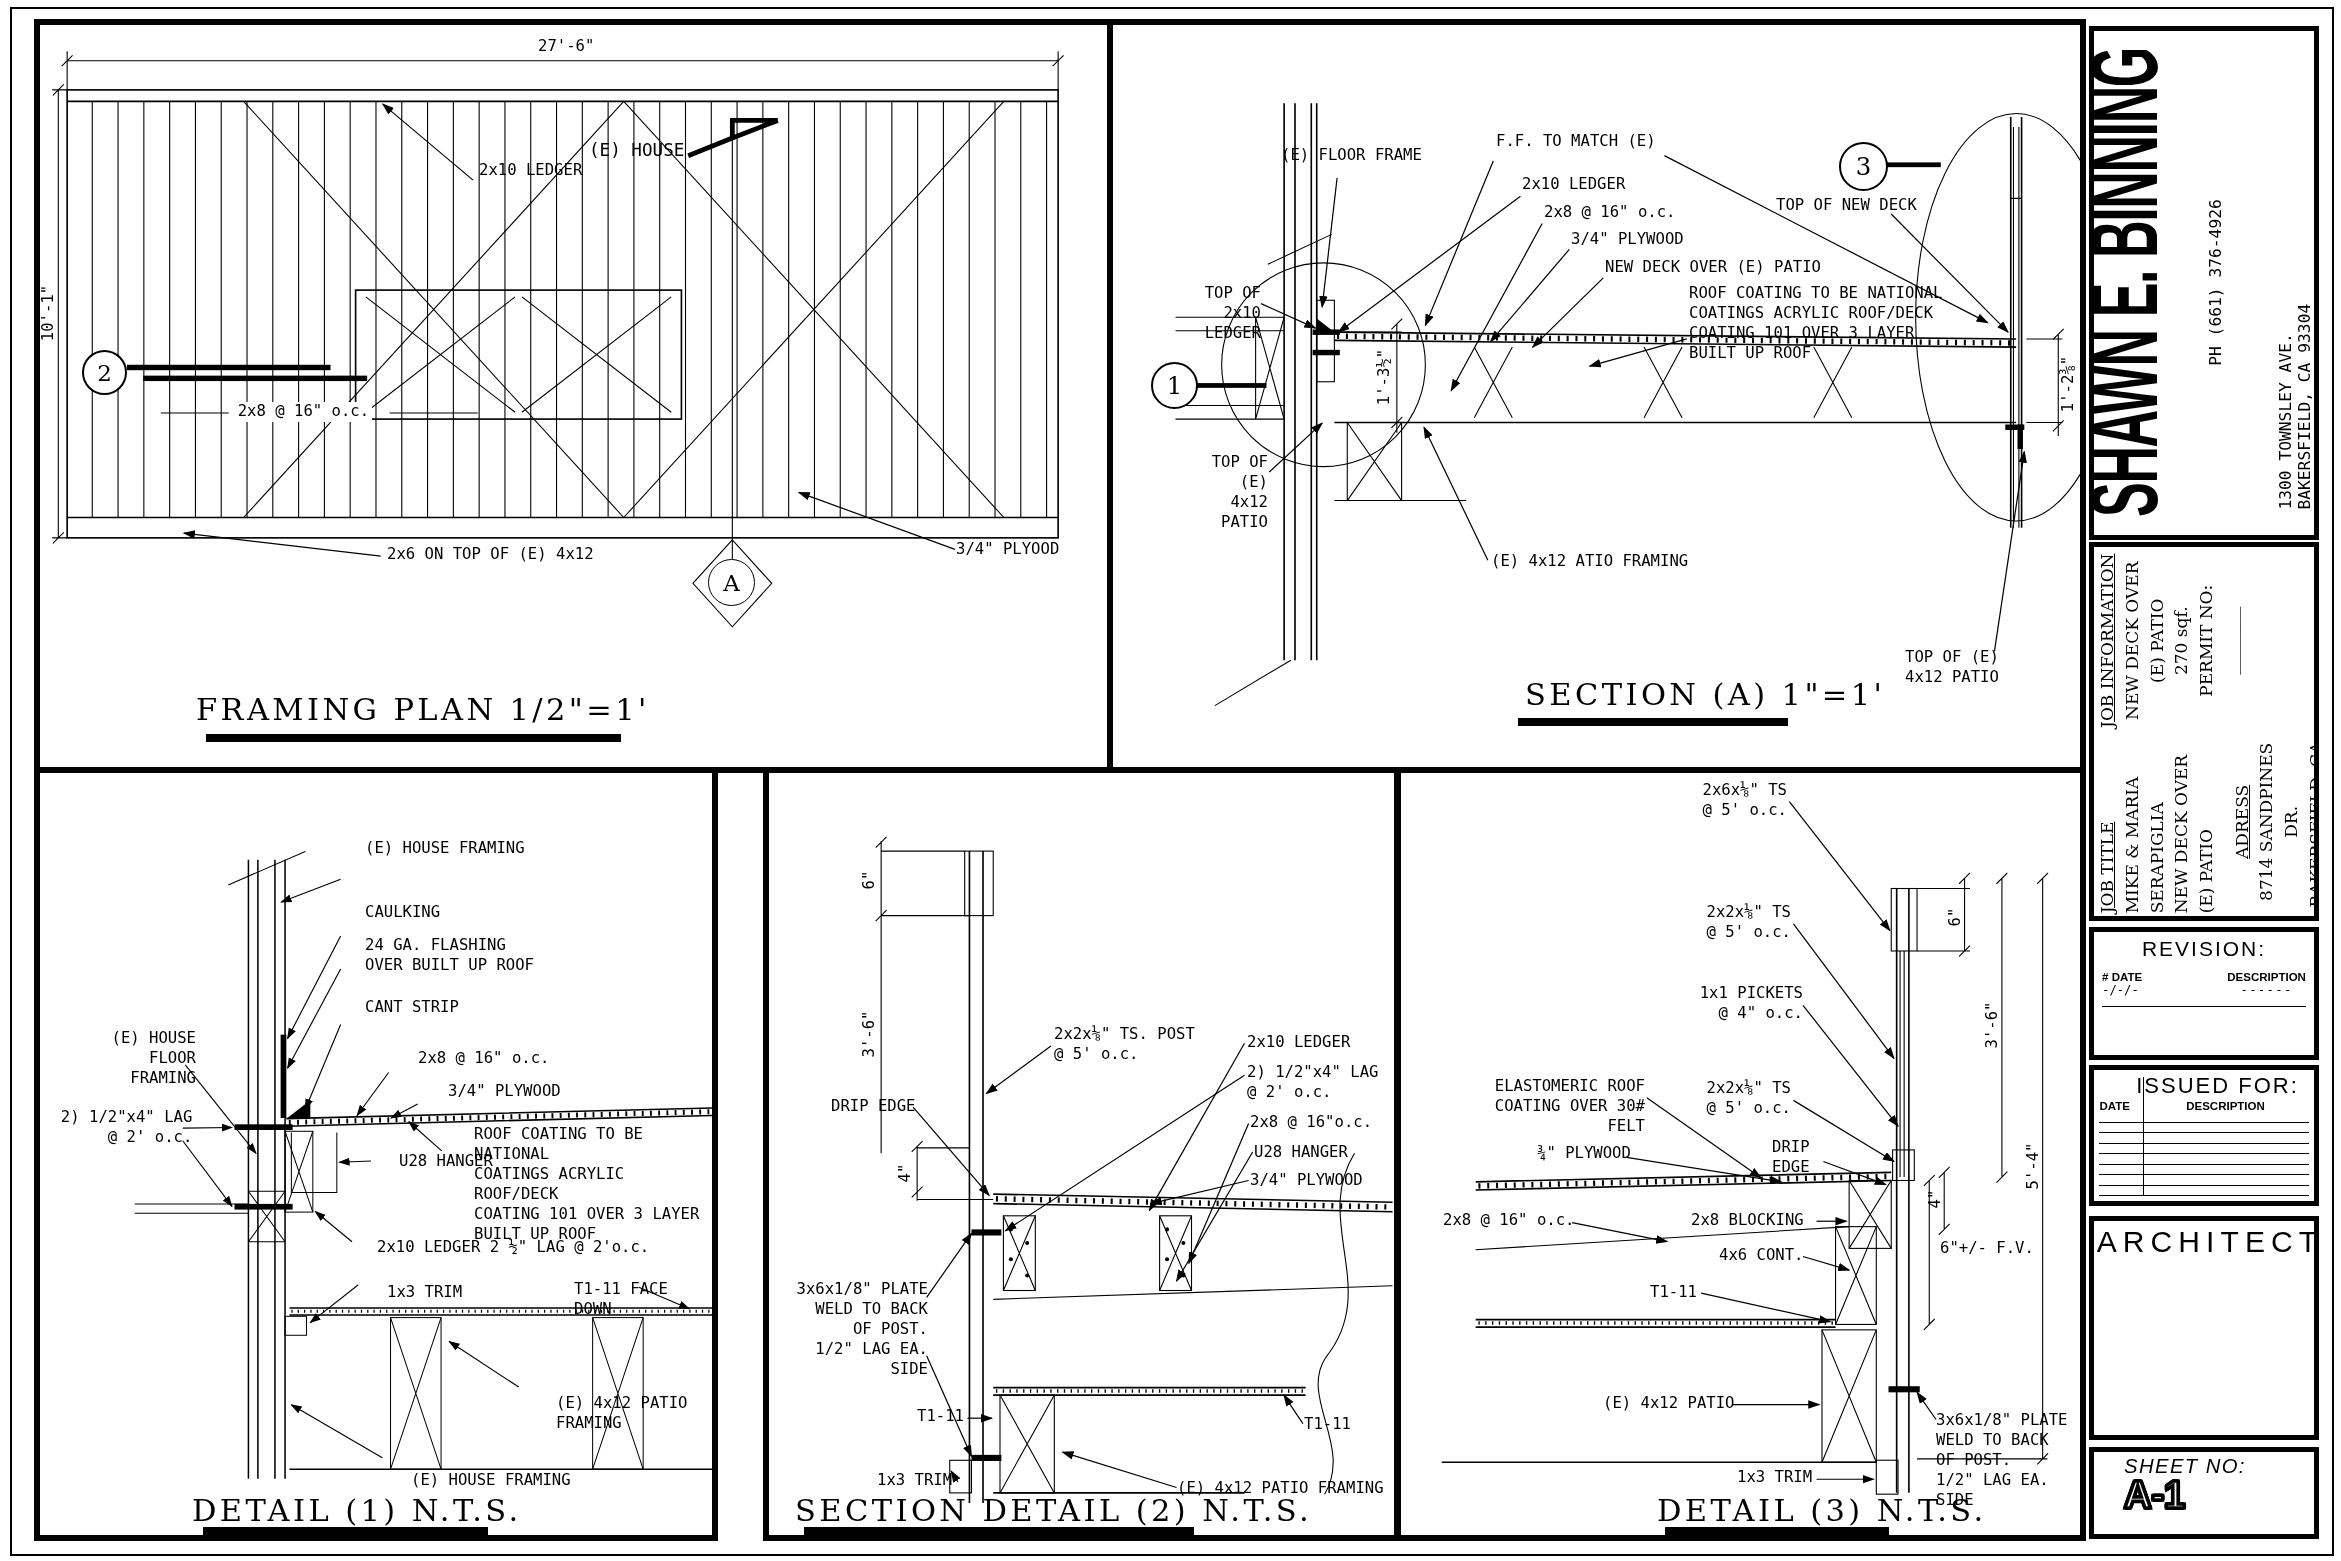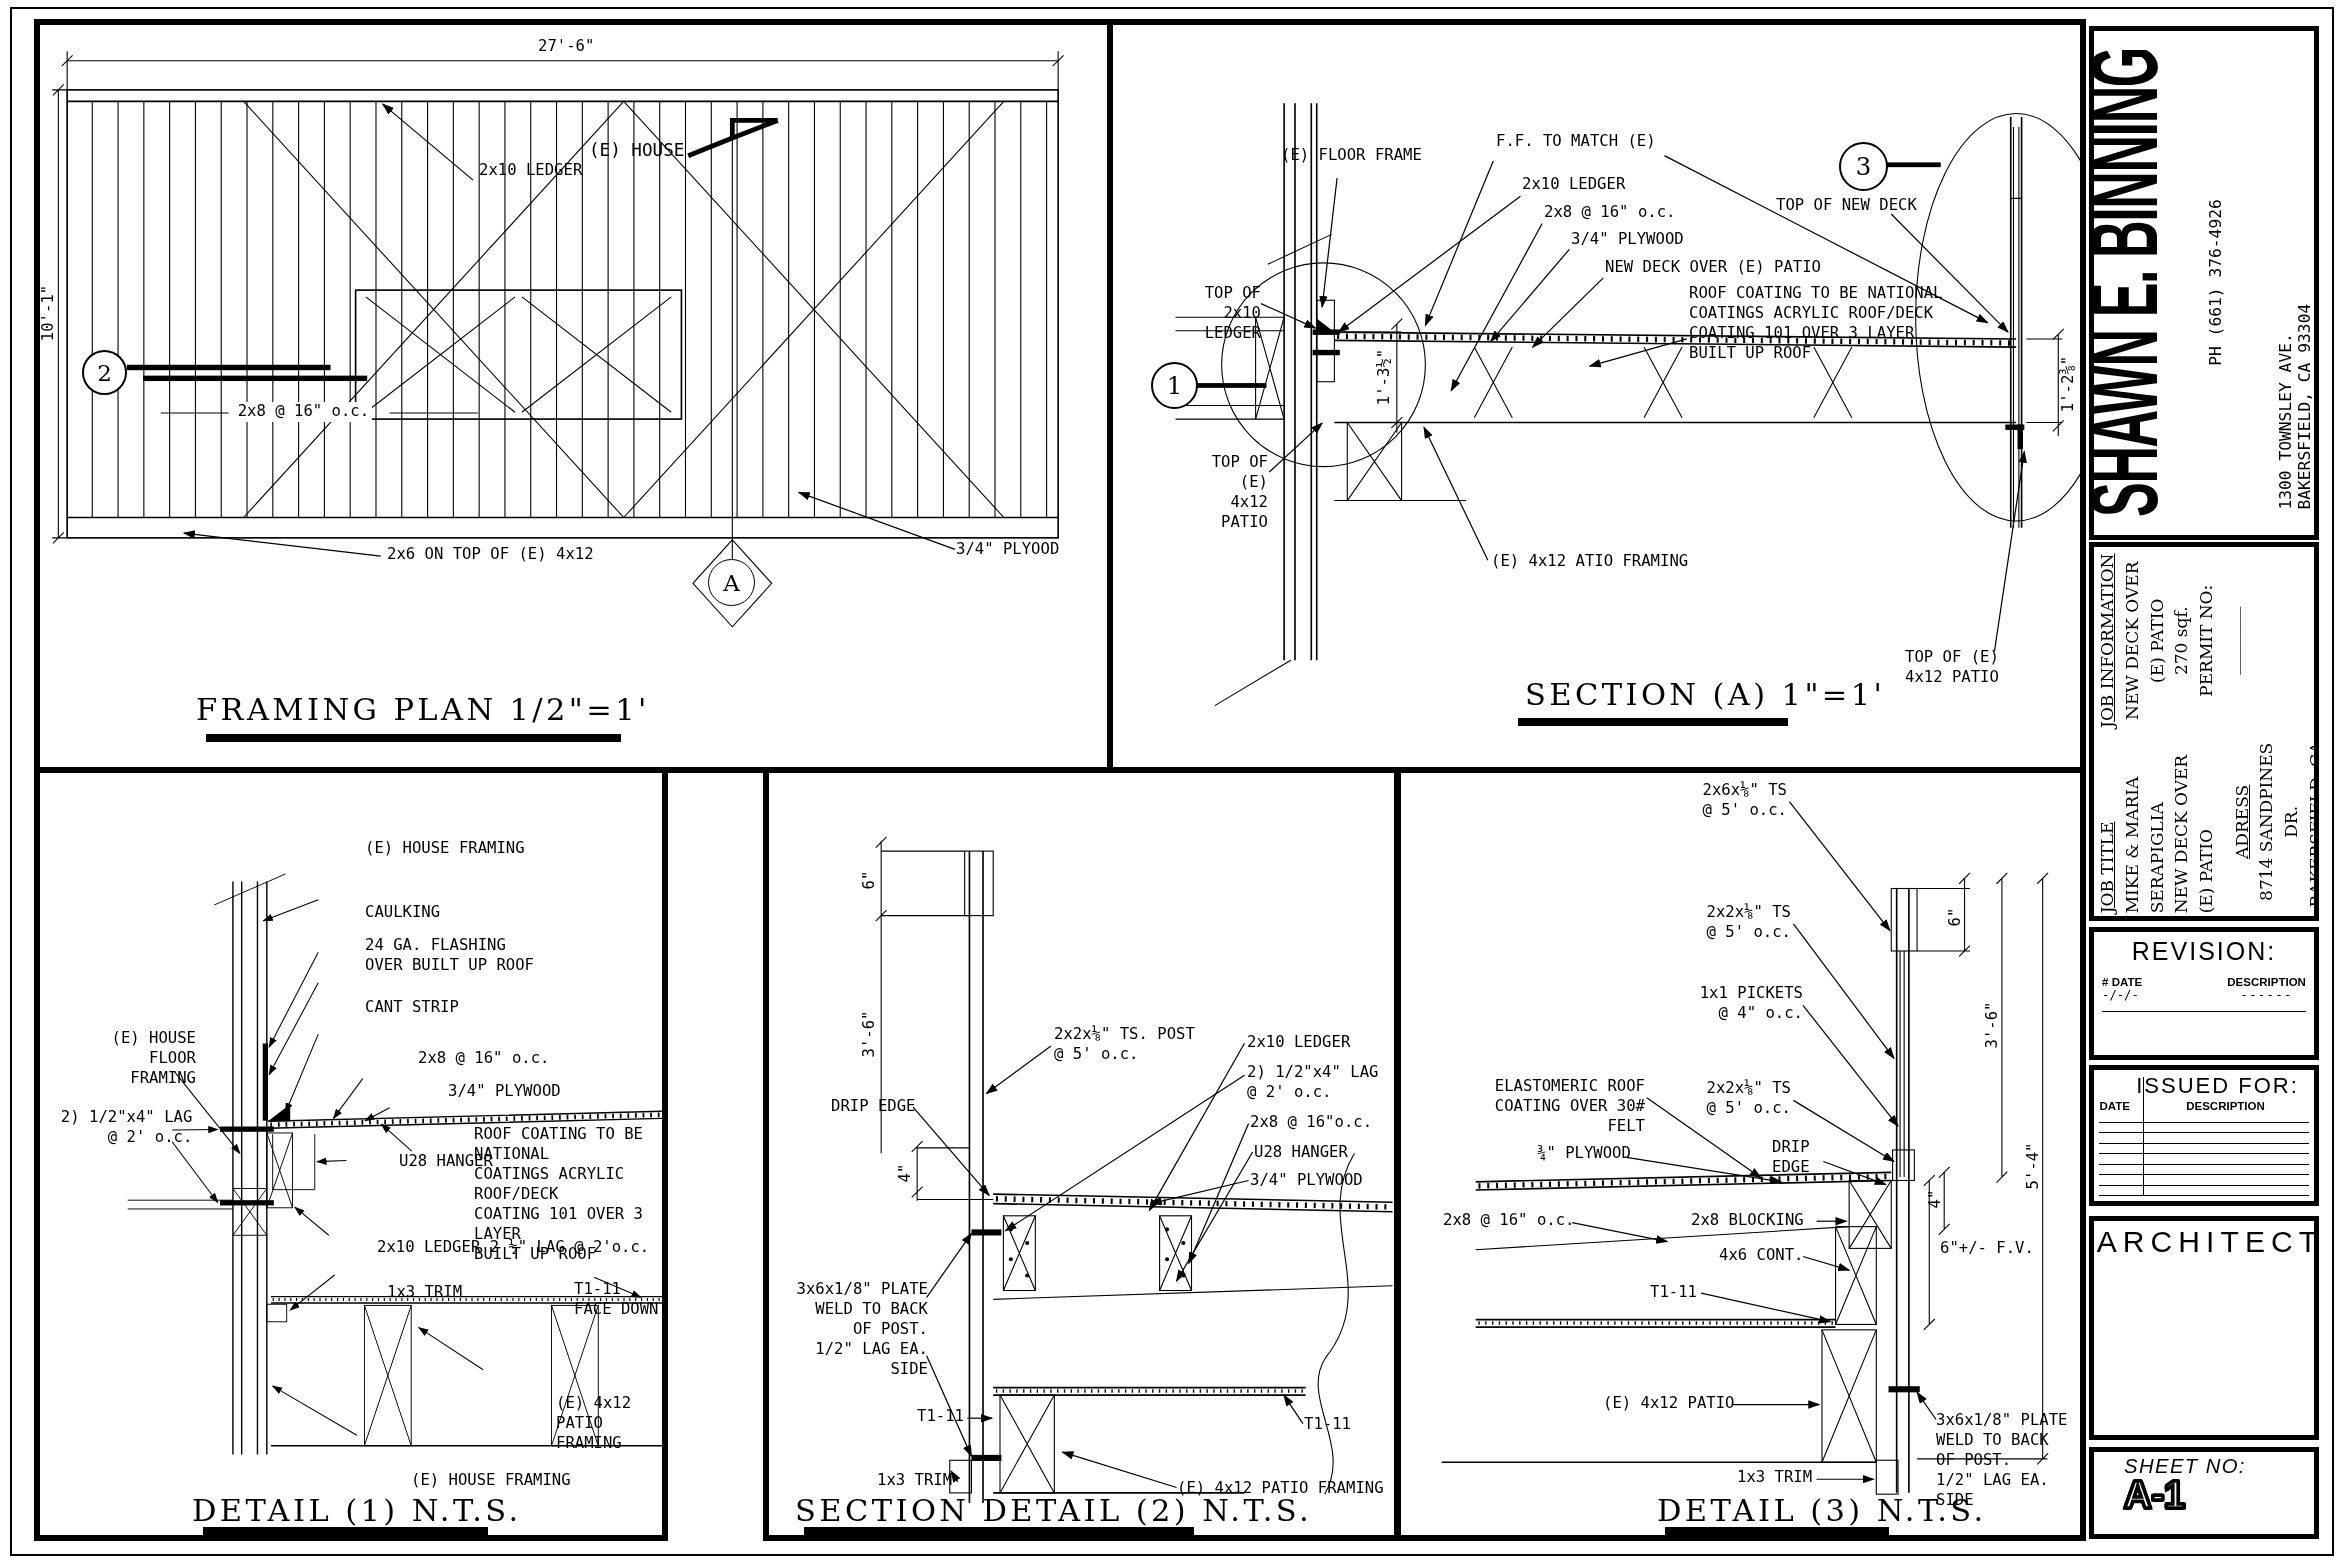--- a/index.html
+++ b/index.html
@@ -20,21 +20,21 @@
   .vdim{position:absolute;font-size:15.6px;white-space:nowrap;transform:translate(-50%,-50%) rotate(-90deg);}
   .mark{position:absolute;border:2px solid #000;border-radius:50%;display:flex;align-items:center;justify-content:center;font-family:"DejaVu Serif",serif;background:#fff;}
   .ptitle{position:absolute;font-family:"DejaVu Serif",serif;font-size:30.5px;letter-spacing:3.4px;white-space:nowrap;}
   .bar{position:absolute;background:#000;height:7.5px;}
   .tb{position:absolute;border:5.4px solid #000;box-sizing:border-box;background:#fff;overflow:hidden;}
   .vrot{transform:rotate(-90deg) translateX(-100%);transform-origin:0 0;position:absolute;left:0;top:0;}
   .bigname{font-family:"Liberation Sans",sans-serif;font-weight:bold;font-size:52px;letter-spacing:-1.4px;transform:scaleY(1.85);transform-origin:center;white-space:nowrap;text-align:center;}
   .contact{font-size:16.3px;font-family:"DejaVu Sans Mono",monospace;}
   .jobtxt{font-family:"DejaVu Serif",serif;font-size:17px;line-height:1.45;}
   .u{text-decoration:underline;}
-  .revhead{font-family:"Liberation Sans",sans-serif;font-size:25px;letter-spacing:2px;}
+  .revhead{font-family:"Liberation Sans",sans-serif;font-size:21px;letter-spacing:2px;}
   .smallhead{font-family:"Liberation Sans",sans-serif;font-weight:bold;font-size:11.5px;}
   .irow{height:9.5px;border-bottom:1.4px solid #000;}
   .archhead{font-family:"Liberation Sans",sans-serif;font-size:30px;letter-spacing:6.1px;}
   .archtxt{font-family:"Liberation Serif",serif;font-size:15px;line-height:1.5;text-align:center;}
   .sheetlab{font-family:Liberation Sans, sans-serif;font-size:20.3px;font-style:italic;letter-spacing:1.4px;}
   .sheetnum{font-family:"Liberation Sans",sans-serif;font-weight:bold;font-size:38px;color:#fff;-webkit-text-stroke:3.4px #000;text-shadow:2px 0 #000,-2px 0 #000,0 2px #000,0 -2px #000,1.4px 1.4px #000,-1.4px -1.4px #000,1.4px -1.4px #000,-1.4px 1.4px #000;}
 </style>
 </head>
 <body>
 
@@ -163,21 +163,21 @@
     <div class="lbl" style="left:792px;top:623px;">TOP OF (E)
 4x12 PATIO</div>
     <div class="vdim" style="left:271px;top:352px;">1'-3½"</div>
     <div class="vdim" style="left:955px;top:359px;">1'-2⅜"</div>
     <div class="mark" style="left:38px;top:337px;width:43px;height:43px;font-size:24.4px;">1</div>
     <div class="mark" style="left:726px;top:117px;width:45px;height:45px;font-size:24.4px;">3</div>
     <div class="ptitle" style="left:412px;top:652px;">SECTION (A) 1"=1'</div>
     <div class="bar" style="left:405px;top:693px;width:270px;"></div>
   </div>
 
-  <div class="panel" style="left:34px;top:767px;width:634px;height:774px;">
+  <div class="panel" style="left:34px;top:767px;width:684px;height:774px;">
     <svg viewBox="0 0 1064 1122">
       <defs>
           <marker id="m3" markerWidth="12" markerHeight="10" refX="9" refY="3.5" orient="auto">
             <path d="M0 0L10 3.5L0 7Z" fill="#000"></path>
           </marker>
         </defs>
 
       <path class="ln" d="M330 95V1075M345 95V1075M372 95V1075M388 95V1075"></path>
       <path class="lt" d="M298 135L420 82"></path>
 

